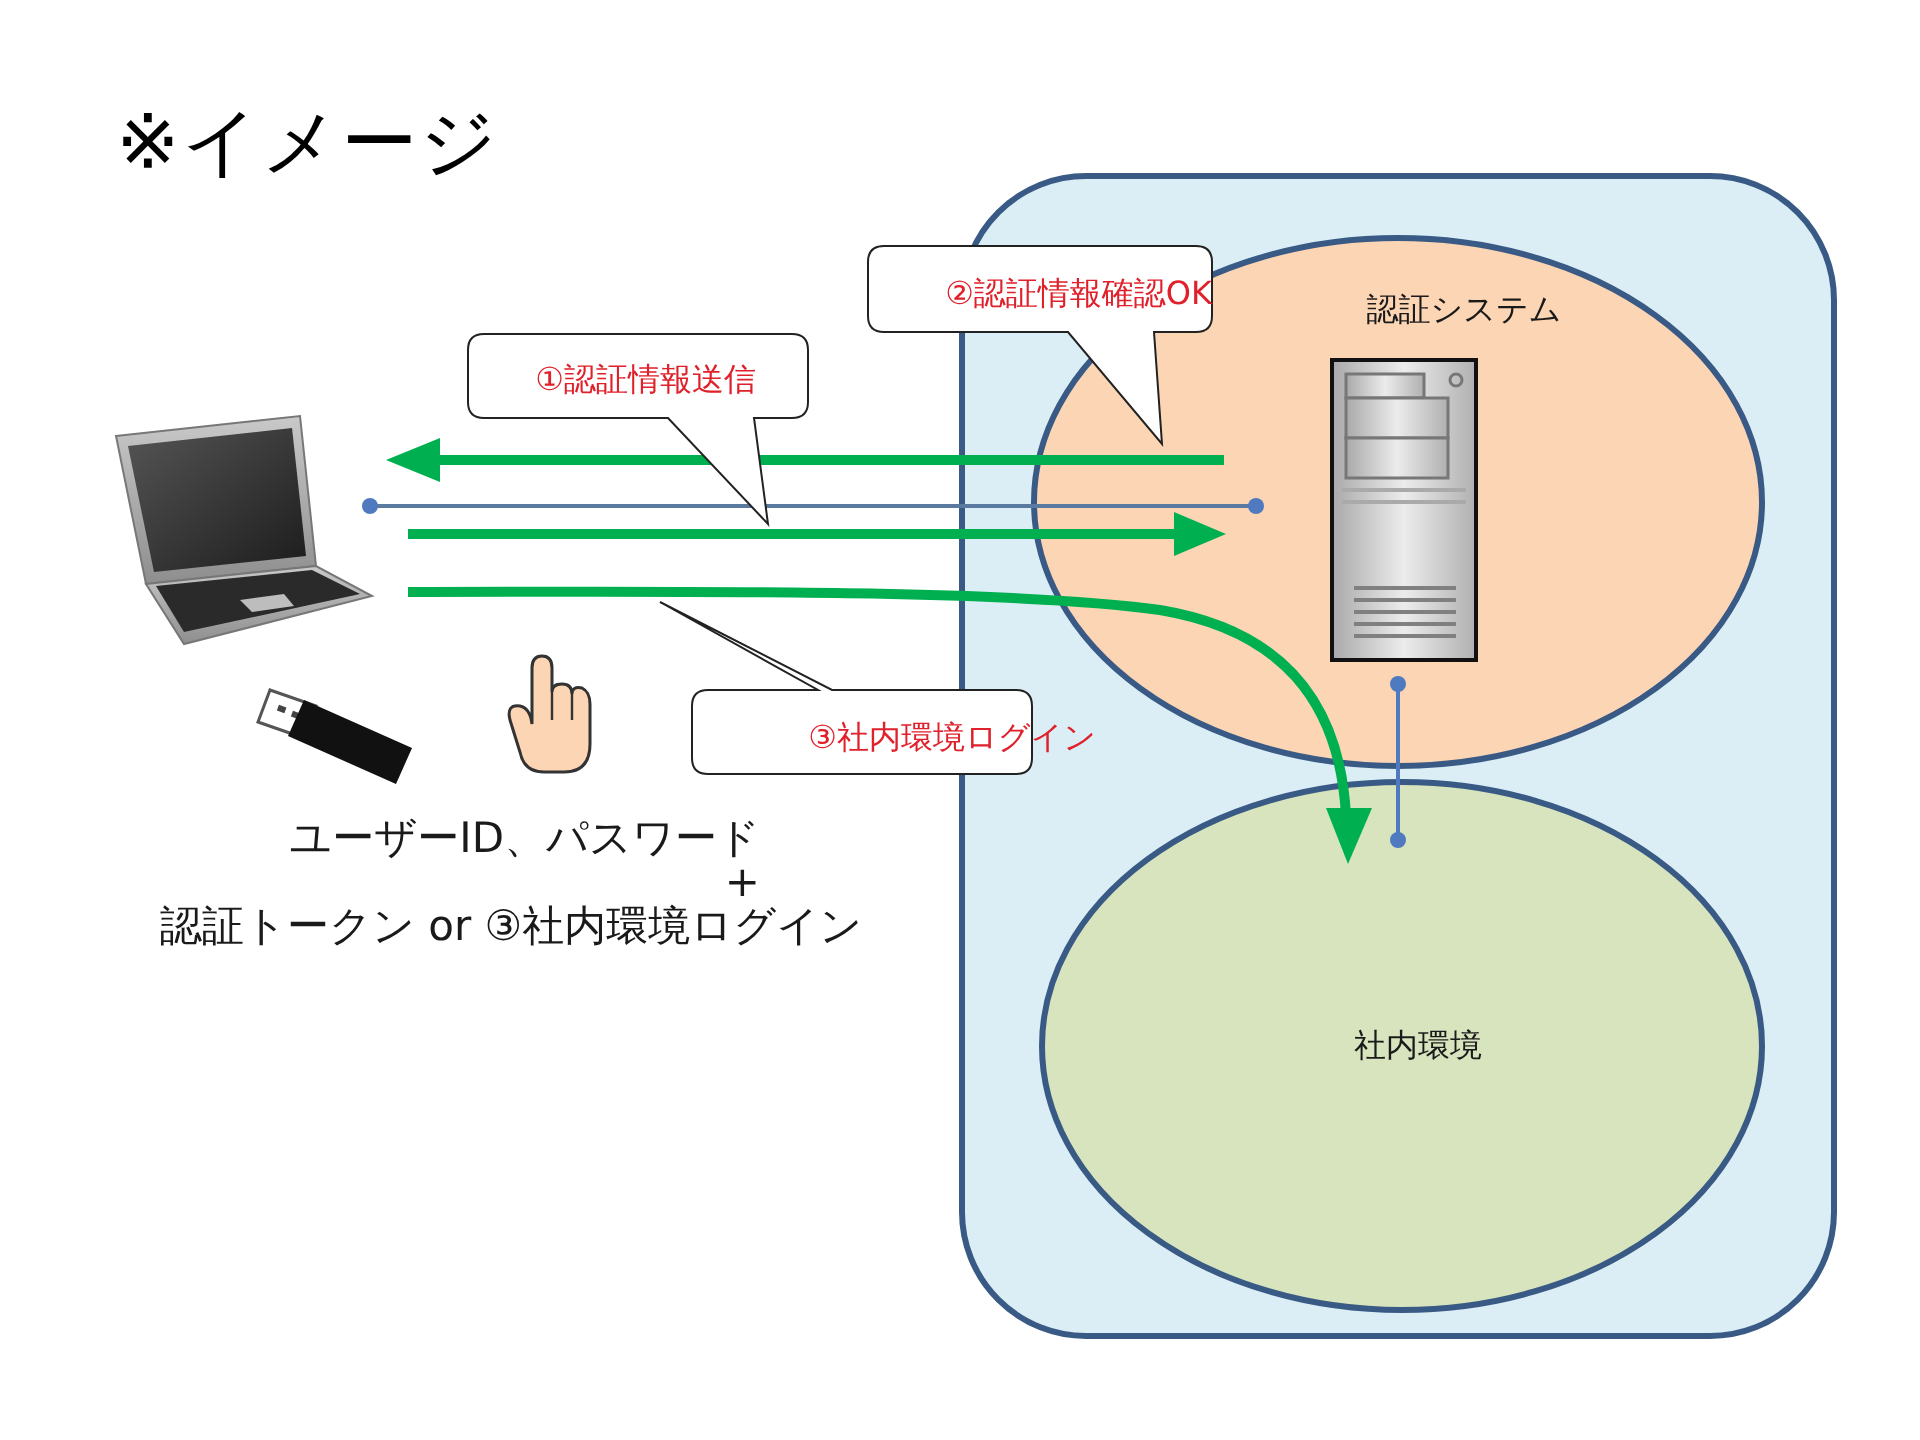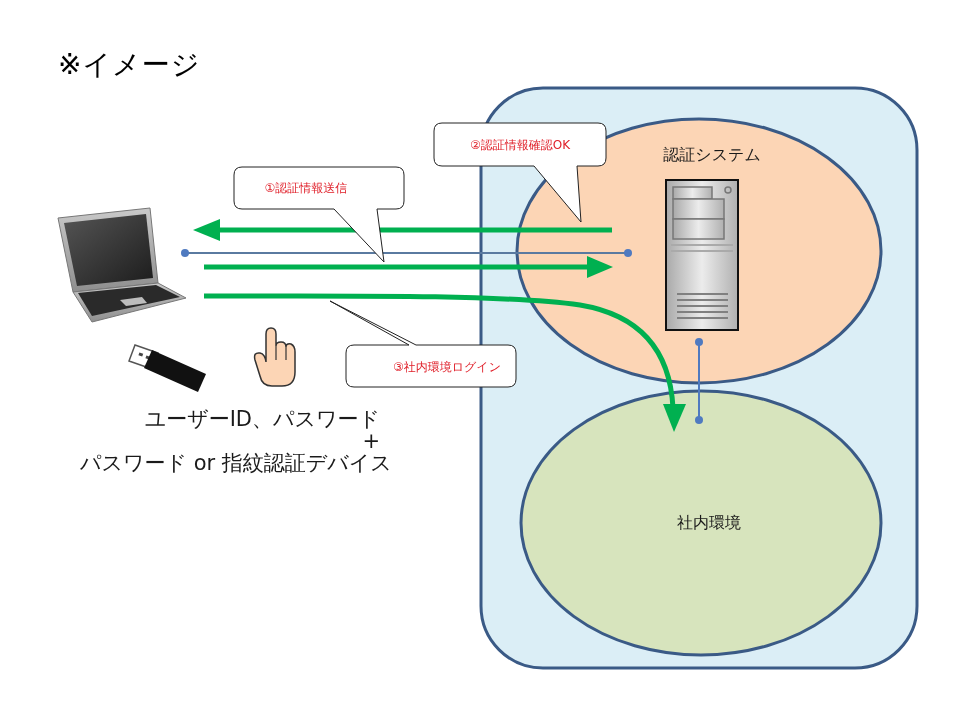--- a/index.html
+++ b/index.html
@@ -1,21 +1,21 @@
 <!DOCTYPE html>
 <html><head>
 <meta charset="utf-8">
 <style>
   html, body { margin: 0; padding: 0; background: #ffffff; }
   body { width: 960px; height: 720px; position: relative; overflow: hidden;
          font-family: "DejaVu Sans", "Liberation Sans", sans-serif; }
   #stage { position: absolute; left: 0; top: 0; width: 960px; height: 720px; }
-  .title { position: absolute; left: 58px; top: 46px; font-size: 28px; color: #000;
+  .title { position: absolute; left: 58px; top: 46px; font-size: 38px; color: #000;
            letter-spacing: 1px; font-family: "DejaVu Sans", sans-serif; }
-  .callout-text { position: absolute; font-size: 12px; color: #e0202a; text-align: center;
+  .callout-text { position: absolute; font-size: 16px; color: #e0202a; text-align: right;
                   font-family: "DejaVu Sans", sans-serif; white-space: nowrap; }
   .label { position: absolute; font-size: 16px; color: #1a1a1a; text-align: center;
            font-family: "DejaVu Sans", sans-serif; white-space: nowrap; }
   .caption { position: absolute; left: 80px; top: 408px; width: 300px; text-align: right;
              font-size: 21px; color: #1a1a1a; line-height: 22px;
              font-family: "DejaVu Sans", sans-serif; }
   .caption div { white-space: nowrap; }
 </style>
 </head>
 <body>
@@ -118,20 +118,20 @@
     <line x1="286" y1="347" x2="286" y2="360" stroke="#333" stroke-width="1.2"></line>
   </g>
 </svg>
 
 <div class="title">※イメージ</div>
 
 <div class="callout-text" style="left:434px; top:137px; width:172px;">②認証情報確認OK</div>
 <div class="callout-text" style="left:234px; top:180px; width:144px;">①認証情報送信</div>
 <div class="callout-text" style="left:346px; top:359px; width:202px;">③社内環境ログイン</div>
 
-<div class="label" style="left:612px; top:145px; width:200px;">認証システム</div>
+<div class="label" style="left:632px; top:145px; width:200px;">認証システム</div>
 <div class="label" style="left:609px; top:513px; width:200px;">社内環境</div>
 
 <div class="caption">
   <div>ユーザーID、パスワード</div>
   <div>+</div>
-  <div>パスワード or 指紋認証デバイス</div>
+  <div>認証トークン or ③社内環境ログイン</div>
 </div>
 
 </body></html>

